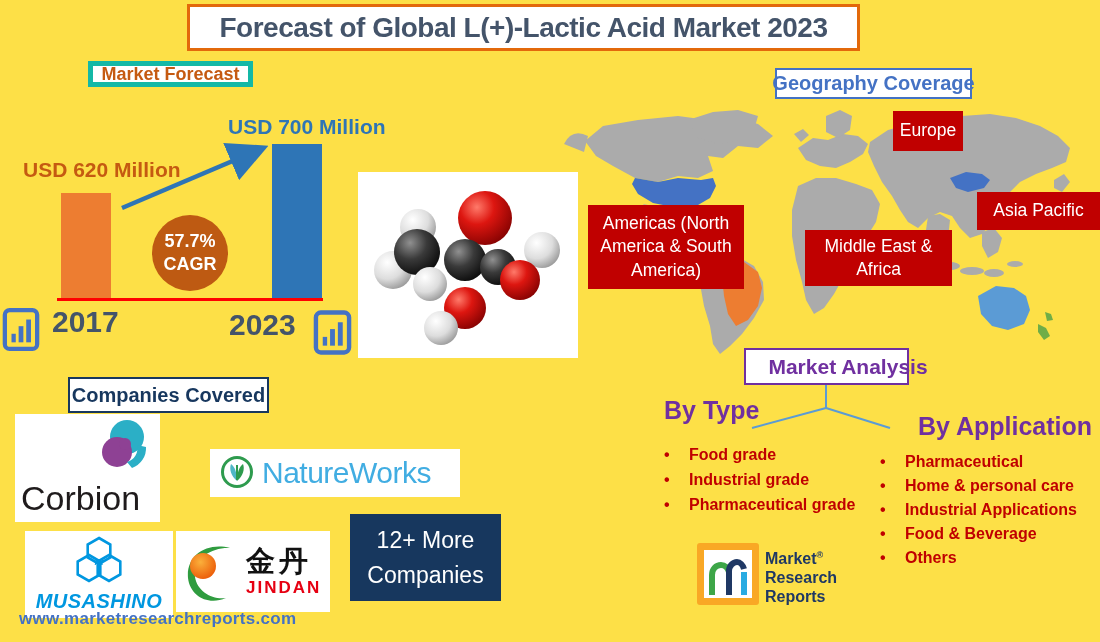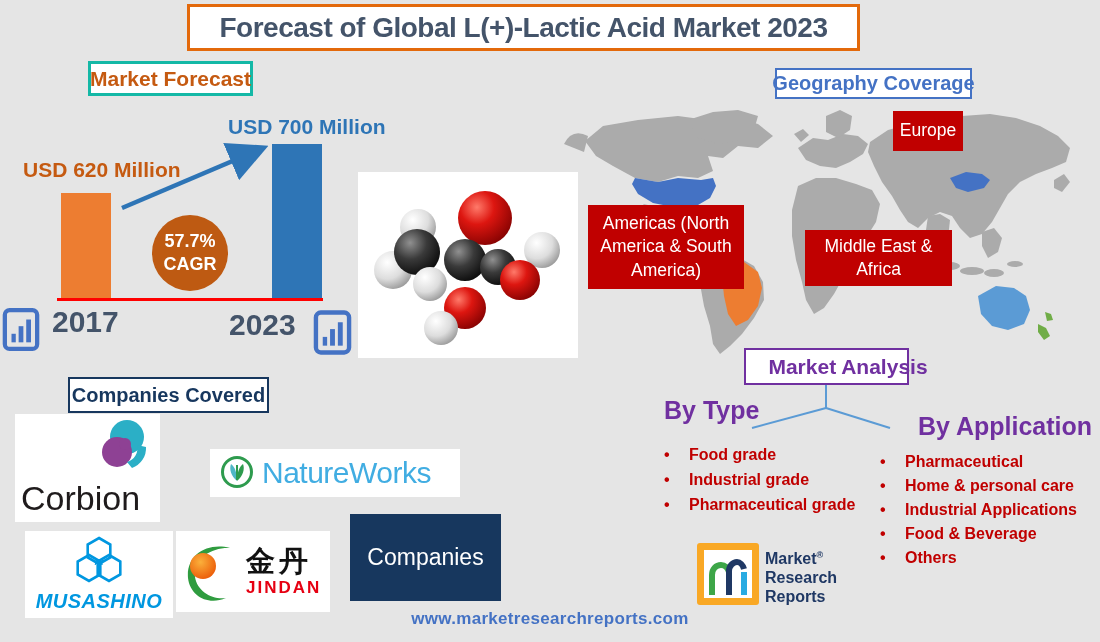--- a/index.html
+++ b/index.html
@@ -1,28 +1,28 @@
 <!DOCTYPE html>
 <html><head>
 <meta charset="utf-8">
 <style>
   * { margin:0; padding:0; box-sizing:border-box; }
   html,body { background:#fff; }
   body { font-family:"Liberation Sans","DejaVu Sans",sans-serif; }
-  #canvas { position:relative; width:1100px; height:642px; background:#e5e5e5; overflow:hidden; }
+  #canvas { position:relative; width:1100px; height:642px; background:#fde047; overflow:hidden; }
 
   
   .title-box { position:absolute; left:187px; top:4px; width:673px; height:47px;
     border:3px solid #E3690B; background:#fff; display:flex; align-items:center; justify-content:center; }
   .title-box span { font-size:28px; font-weight:bold; color:#44546A; white-space:nowrap; letter-spacing:-0.5px; }
 
   
   .sec-label { position:absolute; background:#fff; display:flex; align-items:center; justify-content:center;
     font-weight:bold; white-space:nowrap; }
-  .lbl-forecast { left:88px; top:61px; width:165px; height:35px; border:3px solid #14b8a6; color:#C55A11; font-size:21px; }
+  .lbl-forecast { left:88px; top:61px; width:165px; height:26px; border:5px solid #14b8a6; color:#C55A11; font-size:18px; }
   .lbl-geo { left:775px; top:68px; width:197px; height:31px; border:2.5px solid #4472C4; color:#4472C4; font-size:20px; }
   .lbl-analysis { left:744px; top:348px; width:165px; height:37px; border:2.5px solid #7030A0; color:#7030A0; font-size:21px;padding-left:43px; }
   .lbl-companies { left:68px; top:377px; width:201px; height:36px; border:2.5px solid #17375E; color:#17375E; font-size:20px;text-align:right; }
 
   
   .val-label { position:absolute; font-weight:bold; font-size:21px; white-space:nowrap; }
   .val-2017 { left:23px; top:158px; color:#C55A11; }
   .val-2023 { left:228px; top:115px; color:#2E75B6; }
   .bar { position:absolute; }
   .bar-2017 { left:61px; top:193px; width:50px; height:106px; background:#ED7D31; }
@@ -82,22 +82,22 @@
   .more-box { position:absolute; left:350px; top:514px; width:151px; height:87px; background:#17375E; color:#fff;
     display:flex; flex-direction:column; align-items:center; justify-content:center; font-size:23px; line-height:1.5; }
 
   
   .mrr-logo { position:absolute; left:697px; top:543px; width:62px; height:62px; background:#F9A825; border-radius:3px;
     display:flex; align-items:center; justify-content:center; }
   .mrr-inner { width:48px; height:48px; background:#fff; display:flex; align-items:flex-end; justify-content:center; }
   .mrr-text { position:absolute; left:765px; top:546px; color:#1F3864; font-weight:bold; font-size:16px; line-height:19px;
     white-space:nowrap; }
   .mrr-text sup { font-size:9px; }
-  .website { position:absolute; left:0; top:609px; width:1100px; text-align:center; font-weight:bold; font-size:17px;
-    color:#4472C4; letter-spacing:0.3px; }
+  .website { position:absolute; left:0; top:609px; width:1100px; text-align:left; font-weight:bold; font-size:17px;
+    color:#4472C4; letter-spacing:0.3px;padding-left:19px; }
 </style>
 </head>
 <body>
 
 <div id="canvas">
 
   <div class="title-box">
     <span>Forecast of Global L(+)-Lactic Acid Market 2023</span>
   </div>
 
@@ -198,20 +198,21 @@
     <path fill="#ED7D31" d="M168,170 L186,176 200,186 204,202 200,220 190,234 178,240 170,228 166,210 164,190 Z"></path>
     <path fill="#4472C4" d="M392,92 L408,86 424,88 432,94 426,102 410,106 398,102 Z"></path>
     <path fill="#5B9BD5" d="M420,210 L438,200 456,202 468,210 472,224 466,238 450,244 434,240 423,228 Z"></path>
     <path fill="#70AD47" d="M480,238 l8,4 4,8 -6,4 -6,-8 Z"></path>
     <path fill="#70AD47" d="M487,226 l6,2 2,6 -6,1 Z"></path>
   </svg>
 
   <div class="region-label reg-americas">Americas (North America &amp; South America)</div>
   <div class="region-label reg-europe">Europe</div>
   <div class="region-label reg-mea">Middle East &amp; Africa</div>
+  <div class="region-label reg-apac">Asia Pacific</div>
 
   <div class="sec-label lbl-analysis">Market Analysis</div>
 
   <svg class="branch" width="170" height="46" viewBox="0 0 170 46">
     <line x1="86" y1="0" x2="86" y2="23" stroke="#5B9BD5" stroke-width="2"></line>
     <line x1="86" y1="23" x2="12" y2="43" stroke="#5B9BD5" stroke-width="2"></line>
     <line x1="86" y1="23" x2="150" y2="43" stroke="#5B9BD5" stroke-width="2"></line>
   </svg>
 
   <div class="tree-heading hd-type">By Type</div>
@@ -275,20 +276,21 @@
       </defs>
       <circle cx="23" cy="26" r="13" fill="url(#gJ)"></circle>
     </svg>
     <div class="jd-textcol">
       <div class="jd-cn">金丹</div>
       <div class="jd-en">JINDAN</div>
     </div>
   </div>
 
   <div class="more-box">
+    <span>12+ More</span>
     <span>Companies</span>
   </div>
 
   <div class="mrr-logo">
     <div class="mrr-inner">
       <svg width="44" height="40" viewBox="0 0 44 40">
         <path d="M6,37 V17 C6,11 10,7 15,7 C19,7 22,10 23,14" fill="none" stroke="#3DA648" stroke-width="6"></path>
         <path d="M23,37 V13 C23,8 27,4 31,4 C34,4 37,7 38,11" fill="none" stroke="#1F3864" stroke-width="6"></path>
         <path d="M38,37 V14" fill="none" stroke="#29ABE2" stroke-width="6"></path>
       </svg>

